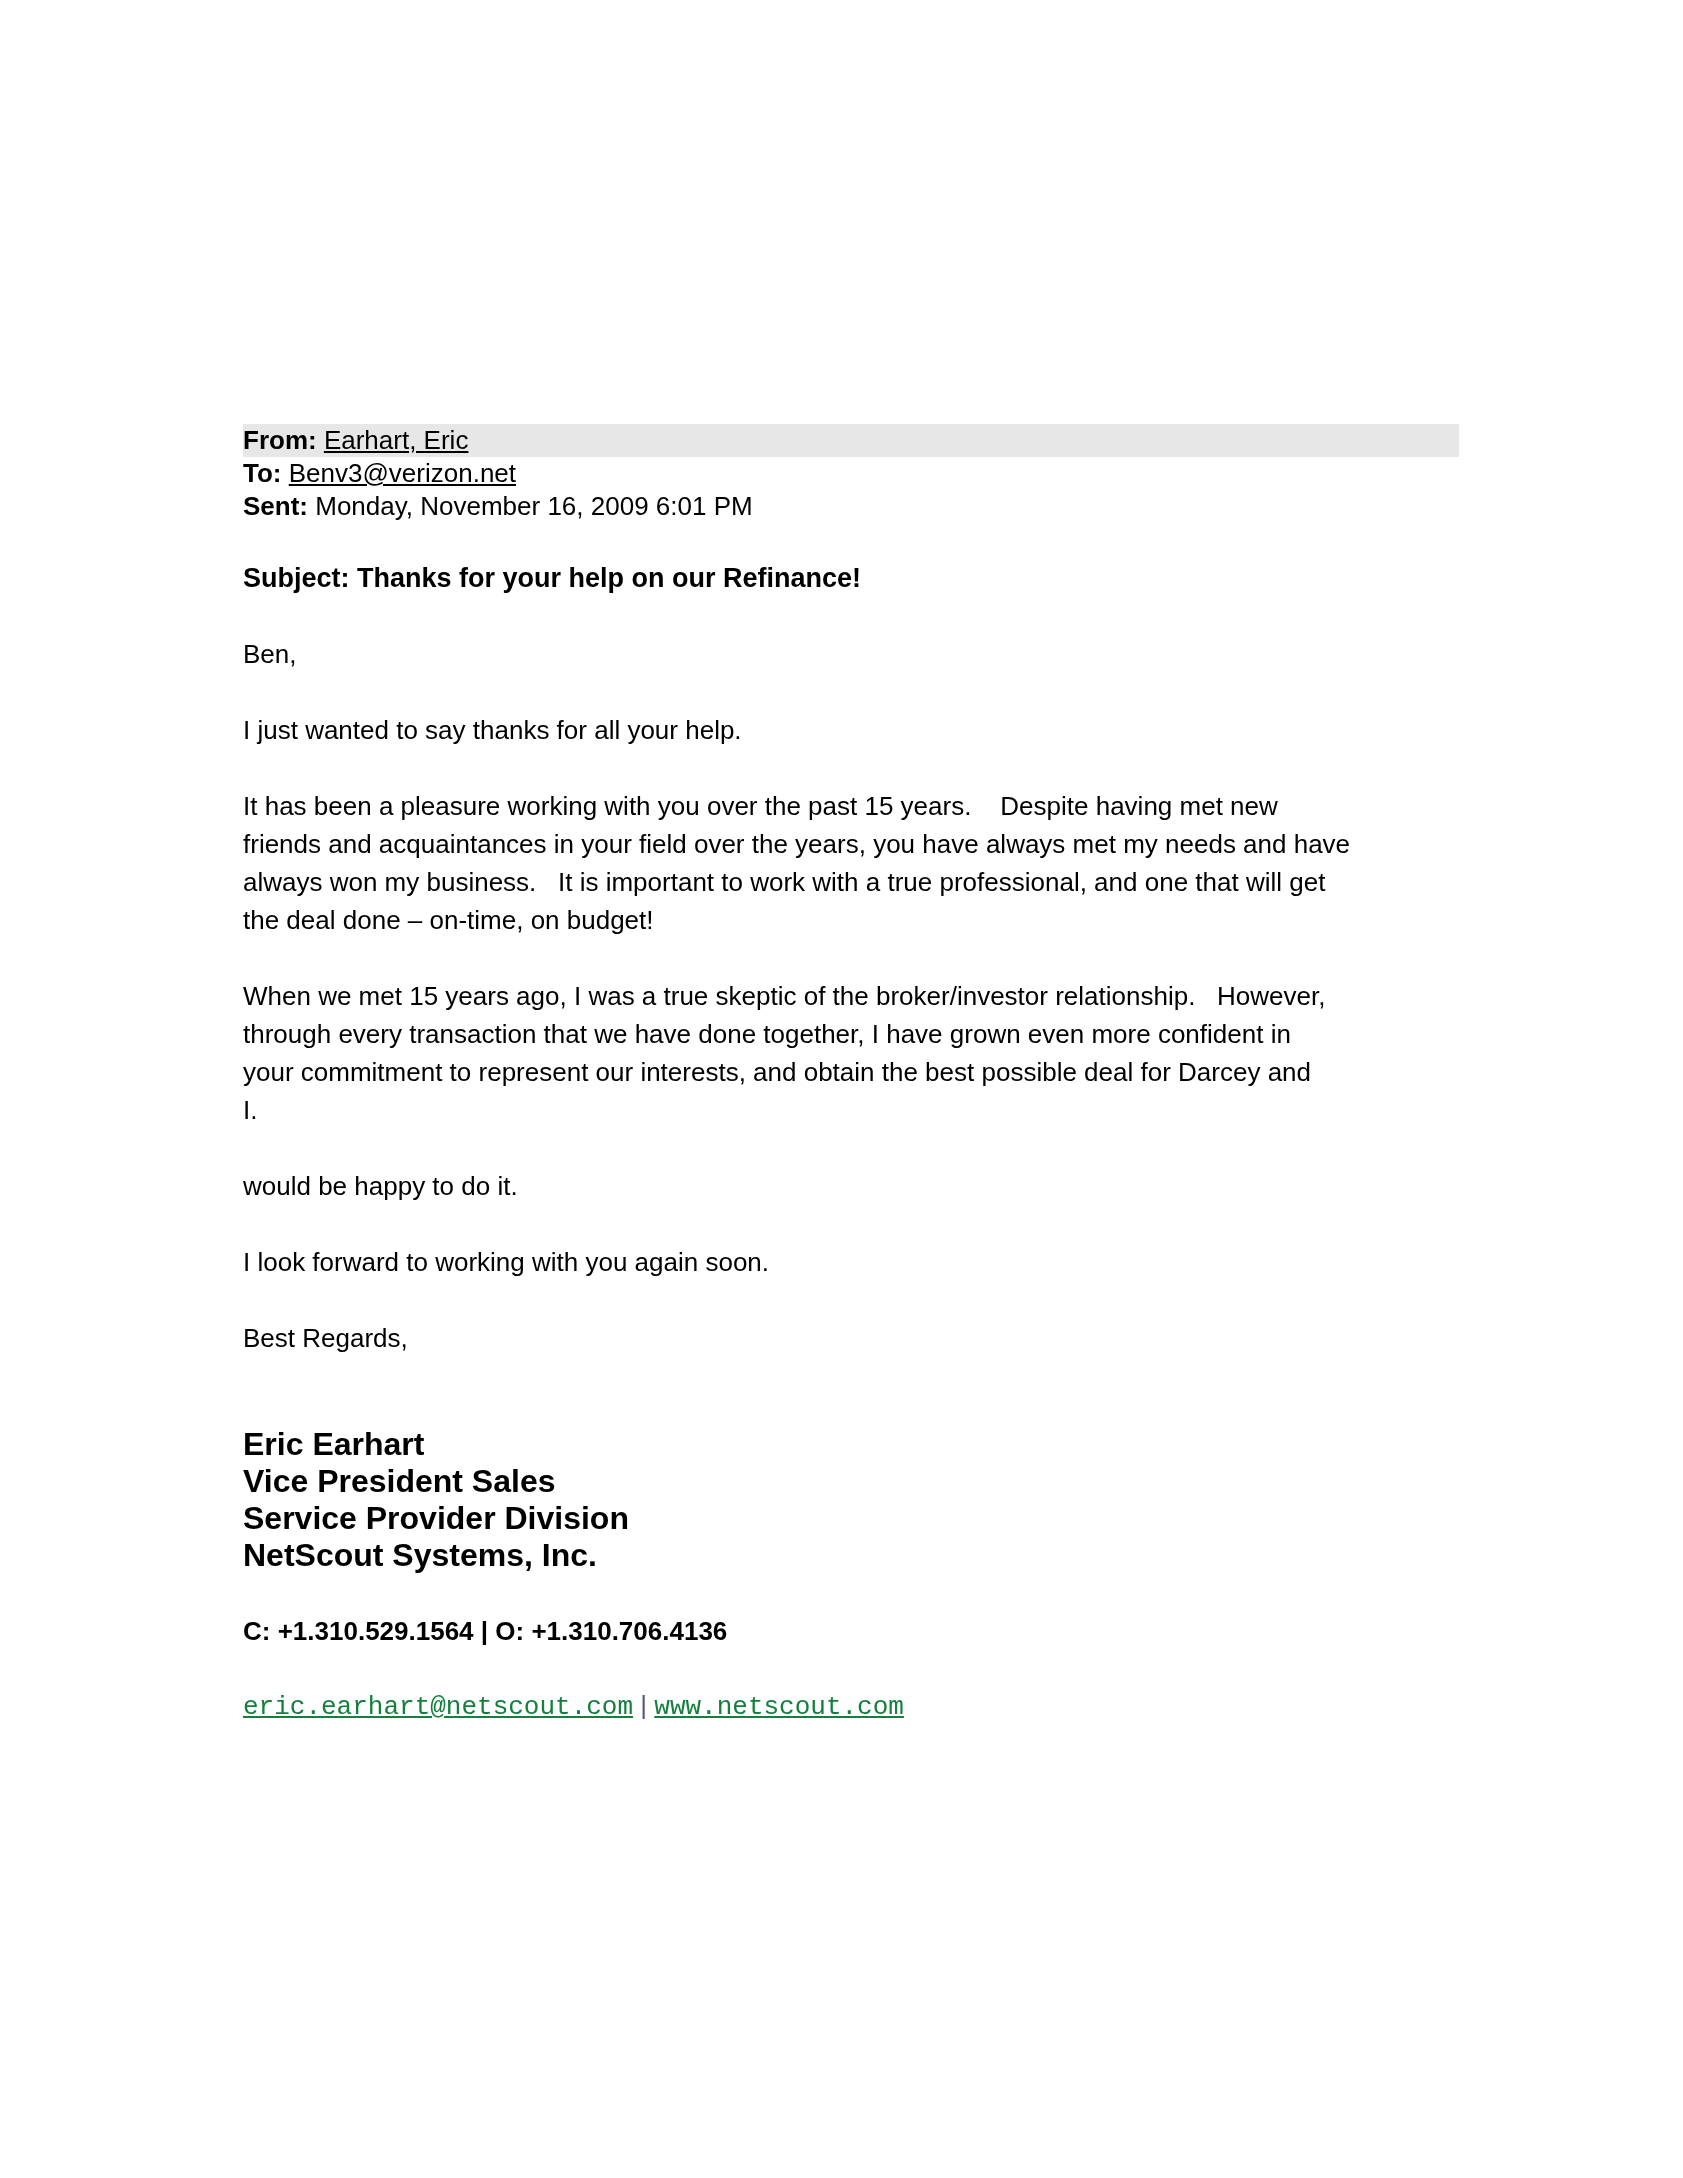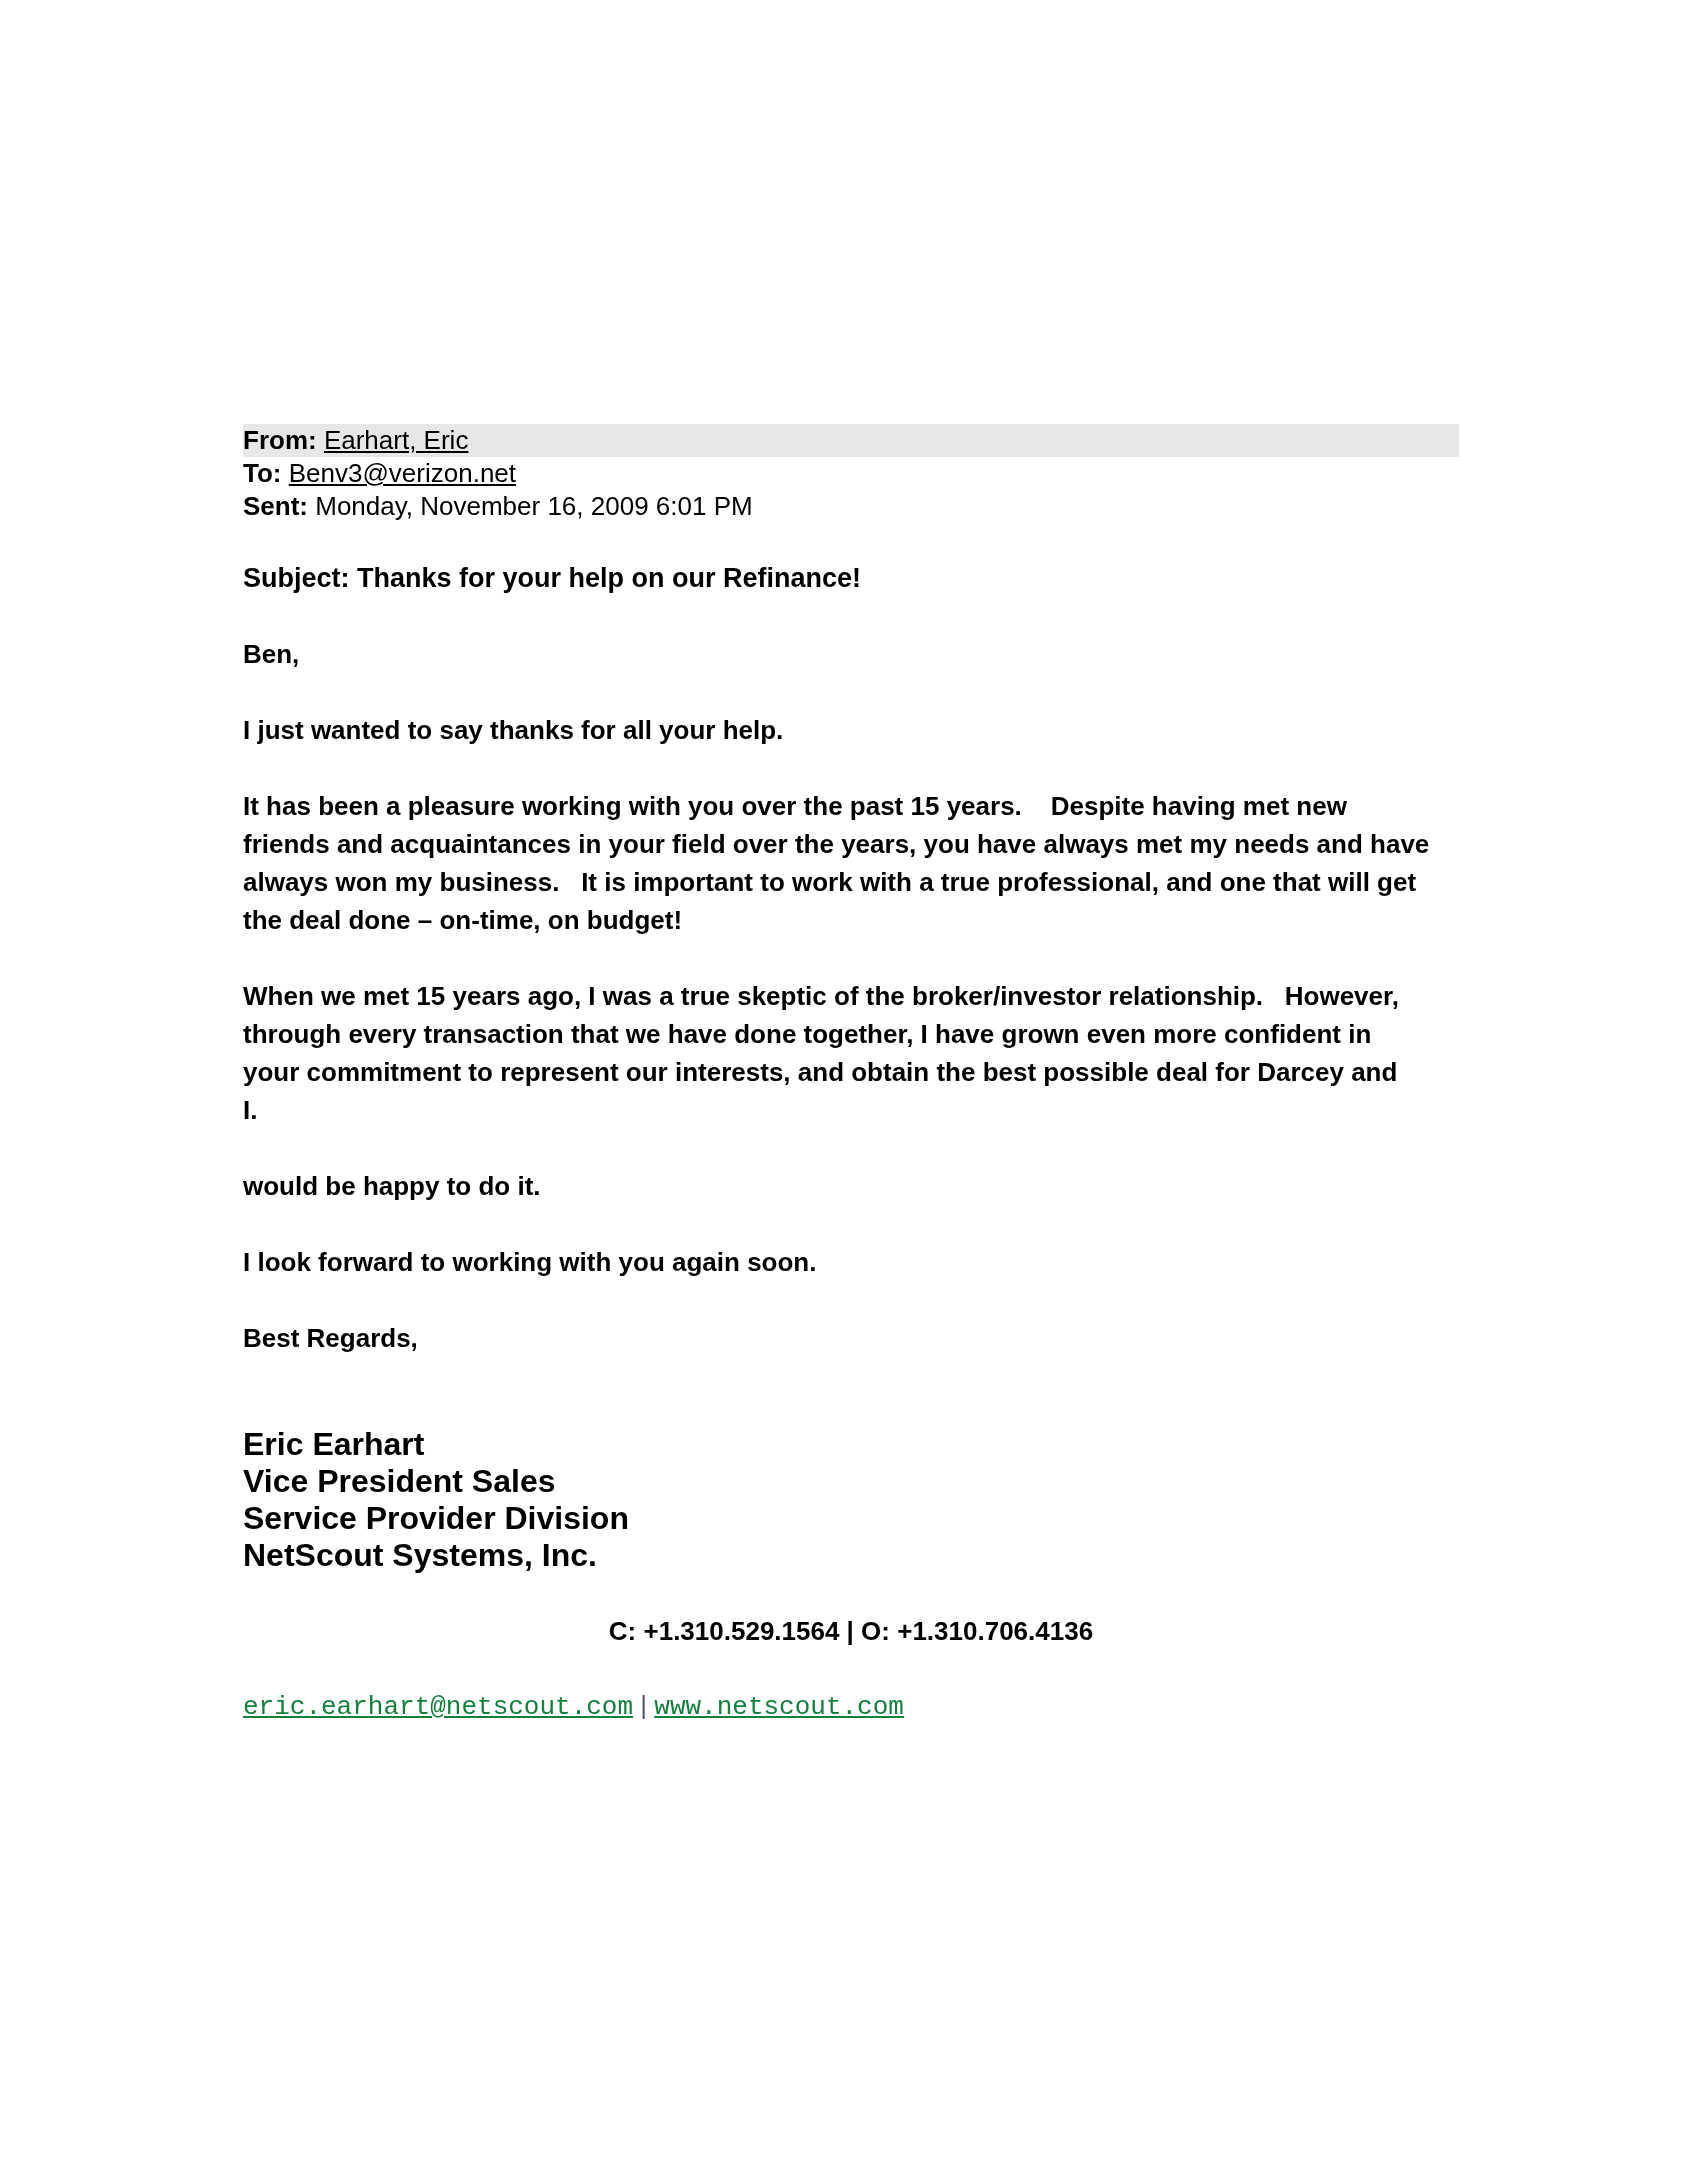--- a/index.html
+++ b/index.html
@@ -31,40 +31,39 @@
     text-decoration: underline;
     cursor: pointer;
   }
   .subject-row {
     margin-top: 36px;
     font-size: 27px;
     line-height: 38px;
     font-weight: bold;
     white-space: pre;
   }
-  .para { margin-top: 38px; font-weight: bold; }
+  .para { margin-top: 38px; }
   .line {
     font-size: 26px;
     line-height: 38px;
     white-space: pre;
   }
   .sigblock { margin-top: 69px; }
   .sigline {
     font-size: 32px;
     line-height: 37px;
     font-weight: bold;
     white-space: pre;
   }
   .phone-row {
     margin-top: 38px;
     font-size: 26px;
     line-height: 38px;
     font-weight: bold;
     white-space: pre;
-    text-align: center;
   }
   .links-row {
     margin-top: 36px;
     font-size: 26px;
     line-height: 38px;
     white-space: pre;
   }
   .bluelink {
     color: #15803d;
     text-decoration: underline;

